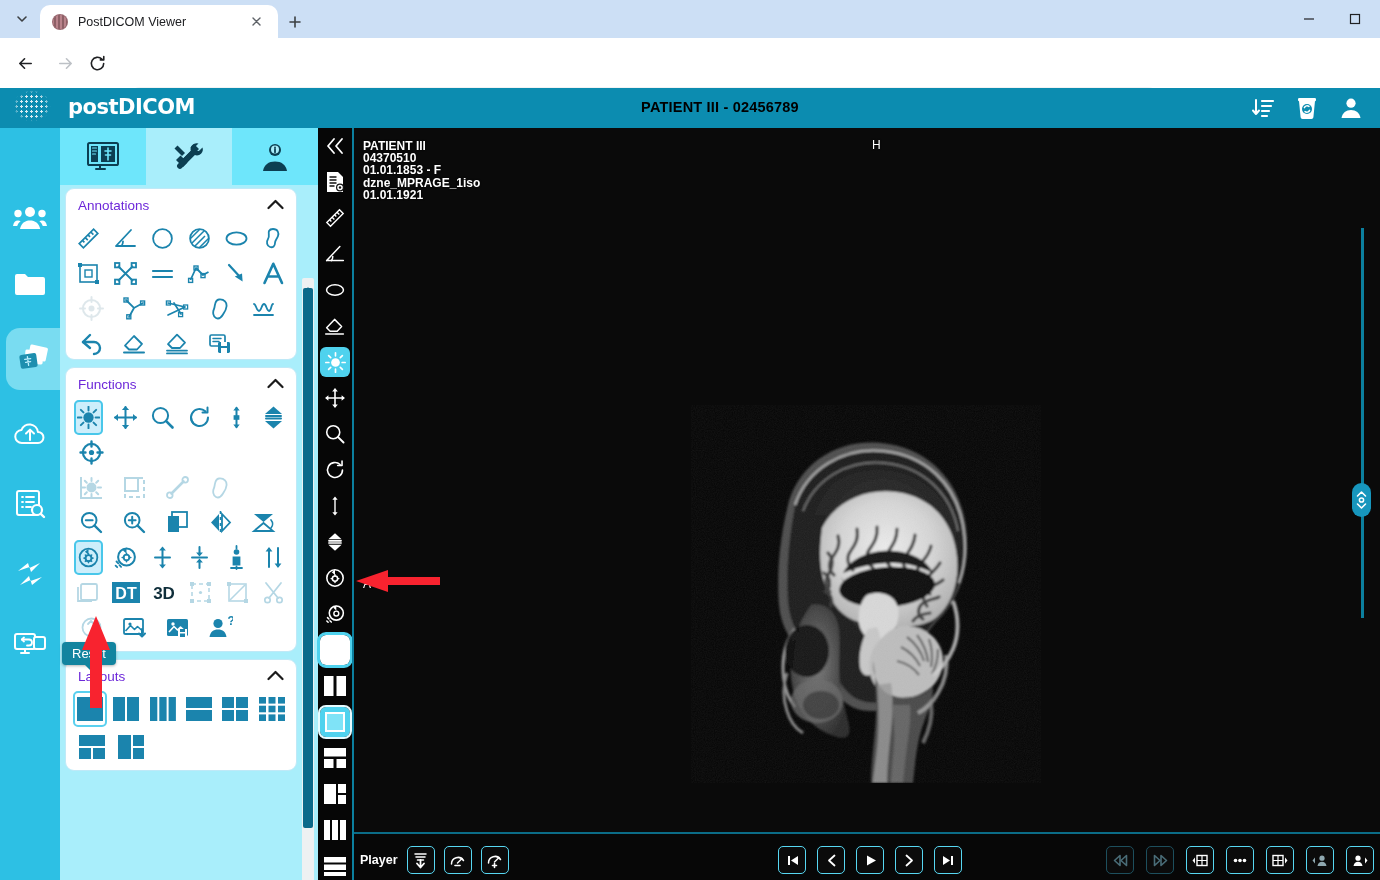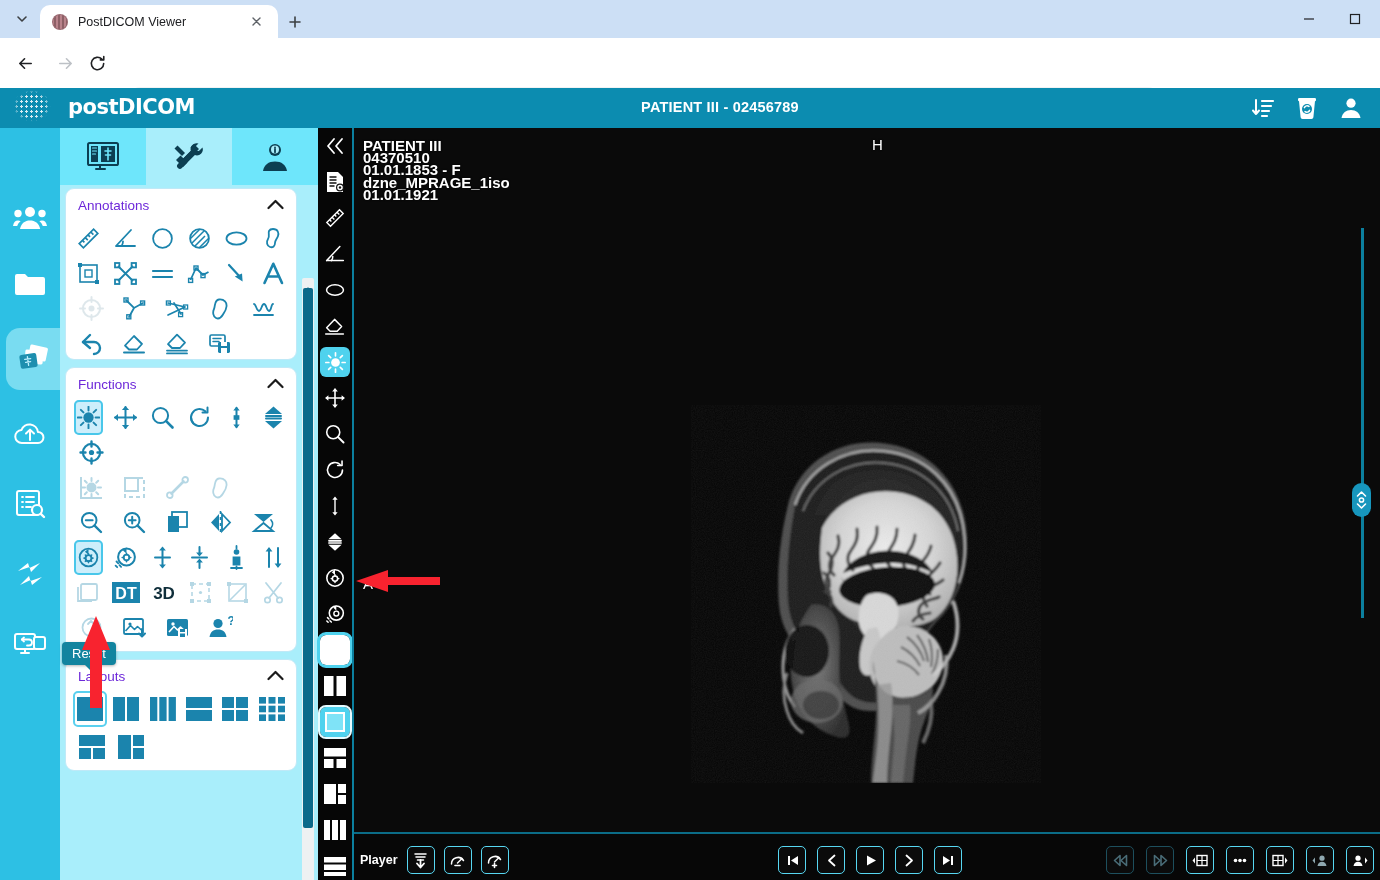--- a/index.html
+++ b/index.html
@@ -47,21 +47,21 @@
   .rail-logo .dots{position:absolute;left:4px;top:-4px;width:54px;height:46px;
     background-image:radial-gradient(circle,#ffffff 1.1px,transparent 1.3px);
     background-size:5px 5px;opacity:.85;
     -webkit-mask-image:radial-gradient(ellipse 24px 20px at 28px 22px,#000 55%,transparent 78%);
     mask-image:radial-gradient(ellipse 24px 20px at 28px 22px,#000 55%,transparent 78%);}
   .rail-item{position:absolute;left:0;width:60px;height:62px;display:flex;align-items:center;justify-content:center;}
   .rail-item.active{background:#79dcf1;border-radius:14px 0 0 14px;left:6px;width:54px;}
 
   .header{position:absolute;left:60px;top:0;width:1320px;height:57px;background:#0c8cb0;}
   .brand{position:absolute;left:8px;top:7px;font-size:21px;font-weight:bold;color:#fff;letter-spacing:-.5px;font-family:"DejaVu Sans",sans-serif;}
-  .hdr-title{position:absolute;left:0;right:0;top:11px;text-align:center;color:#ffffff;font-size:14.5px;font-weight:bold;letter-spacing:.2px;}
+  .hdr-title{position:absolute;left:0;right:0;top:11px;text-align:center;color:#000000;font-size:14.5px;font-weight:bold;letter-spacing:.2px;}
   .hdr-icons{position:absolute;right:14px;top:4px;display:flex;gap:14px;}
   .hdr-icon{width:30px;height:32px;display:flex;align-items:center;justify-content:center;}
 
   
   .toolpanel{position:absolute;left:60px;top:40px;width:258px;height:752px;background:#a9eefb;}
   .ptabs{position:absolute;left:0;top:0;width:258px;height:57px;display:flex;}
   .ptab{width:86px;height:57px;background:#6ee6fb;display:flex;align-items:center;justify-content:center;}
   .ptab.sel{background:#a9eefb;}
   .panel-scroll{position:absolute;left:5px;top:60px;width:246px;height:690px;overflow:hidden;}
   .card{background:#fff;border:1px solid #bfe9f7;border-radius:9px;margin-bottom:7px;width:230px;}
@@ -84,21 +84,21 @@
   .tooltip:after{content:"";position:absolute;left:22px;bottom:-6px;border-left:7px solid transparent;
     border-right:7px solid transparent;border-top:7px solid #12849f;}
 
   
   .viewrail{position:absolute;left:318px;top:40px;width:34px;height:752px;background:#060606;}
   .vr-item{width:34px;height:36px;display:flex;align-items:center;justify-content:center;}
   .vr-item.sel{background:#4fd2ee;border-radius:6px;width:30px;height:30px;margin:3px 2px;}
   .vr-sep{position:absolute;left:352px;top:40px;width:2px;height:752px;background:#0b7f9e;}
 
   .stage{position:absolute;left:354px;top:40px;width:1026px;height:752px;background:#0a0a0a;overflow:hidden;}
-  .ovl{position:absolute;color:#fff;font-size:15px;font-weight:bold;line-height:12.2px;text-shadow:0 0 2px #000;}
+  .ovl{position:absolute;color:#fff;font-size:12px;font-weight:bold;line-height:12.2px;text-shadow:0 0 2px #000;}
   .mri{position:absolute;left:337px;top:277px;width:350px;height:378px;background:#050505;overflow:hidden;}
   .footer{position:absolute;left:354px;top:832px;width:1026px;height:48px;background:#070707;border-top:2px solid #0b6c87;}
   .pbtn{width:26px;height:26px;border:1px solid #2b8fa8;border-radius:5px;display:flex;align-items:center;justify-content:center;background:#0b0b0b;}
   .pbtn.lit{border-color:#57d7f2;}
   .pbtn.dim{border-color:#1d4f5d;}
   .plabel{color:#fff;font-size:12.5px;font-weight:bold;}
 
   .rslider{position:absolute;left:1363px;top:130px;width:3px;height:400px;background:#0b7f9e;}
   .rthumb{position:absolute;left:1354px;top:483px;width:19px;height:34px;background:#1796bd;border-radius:10px;display:flex;align-items:center;justify-content:center;}
 

